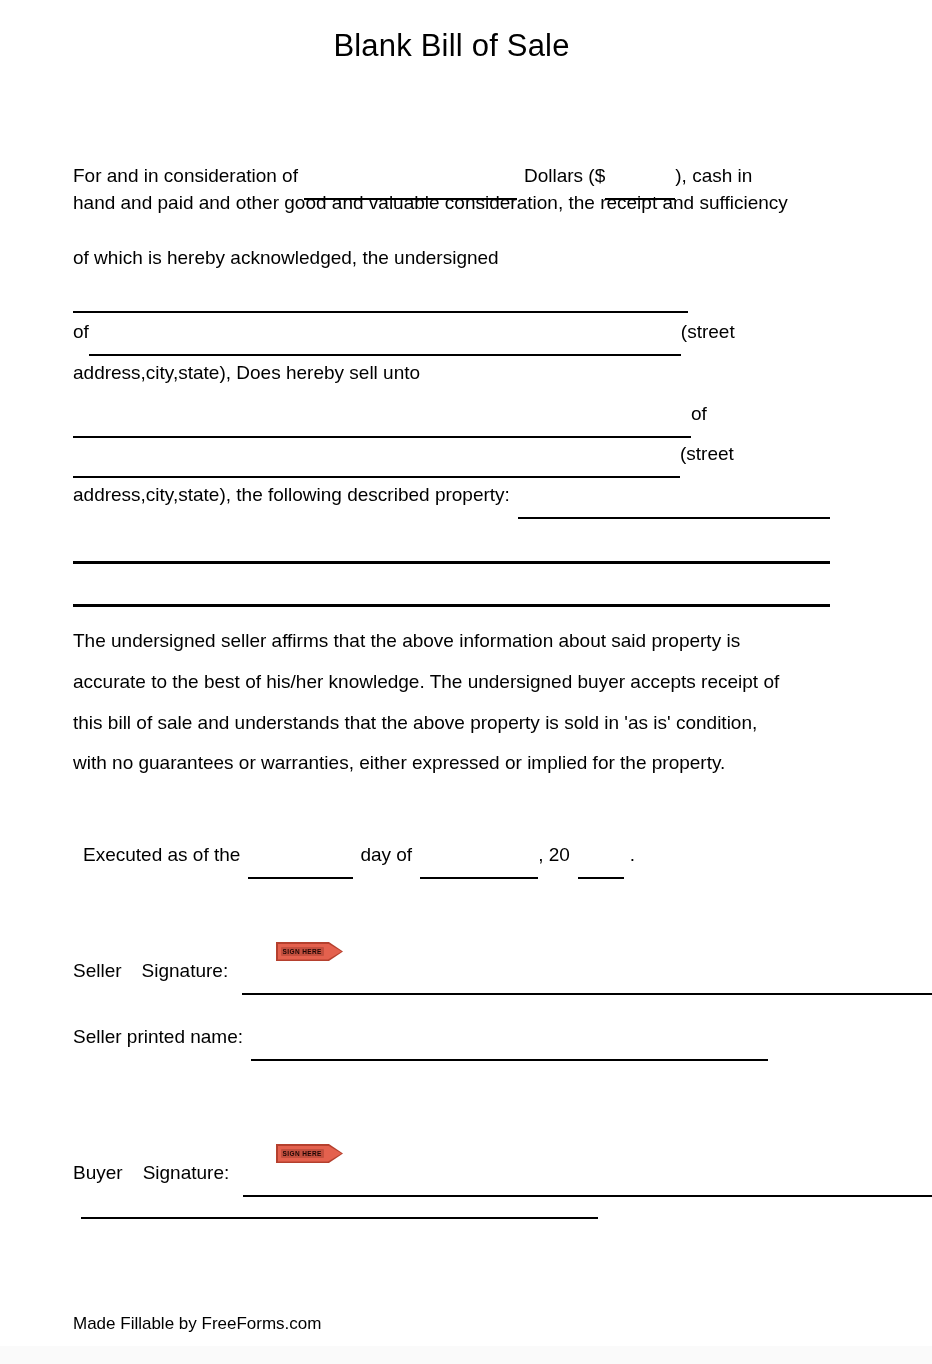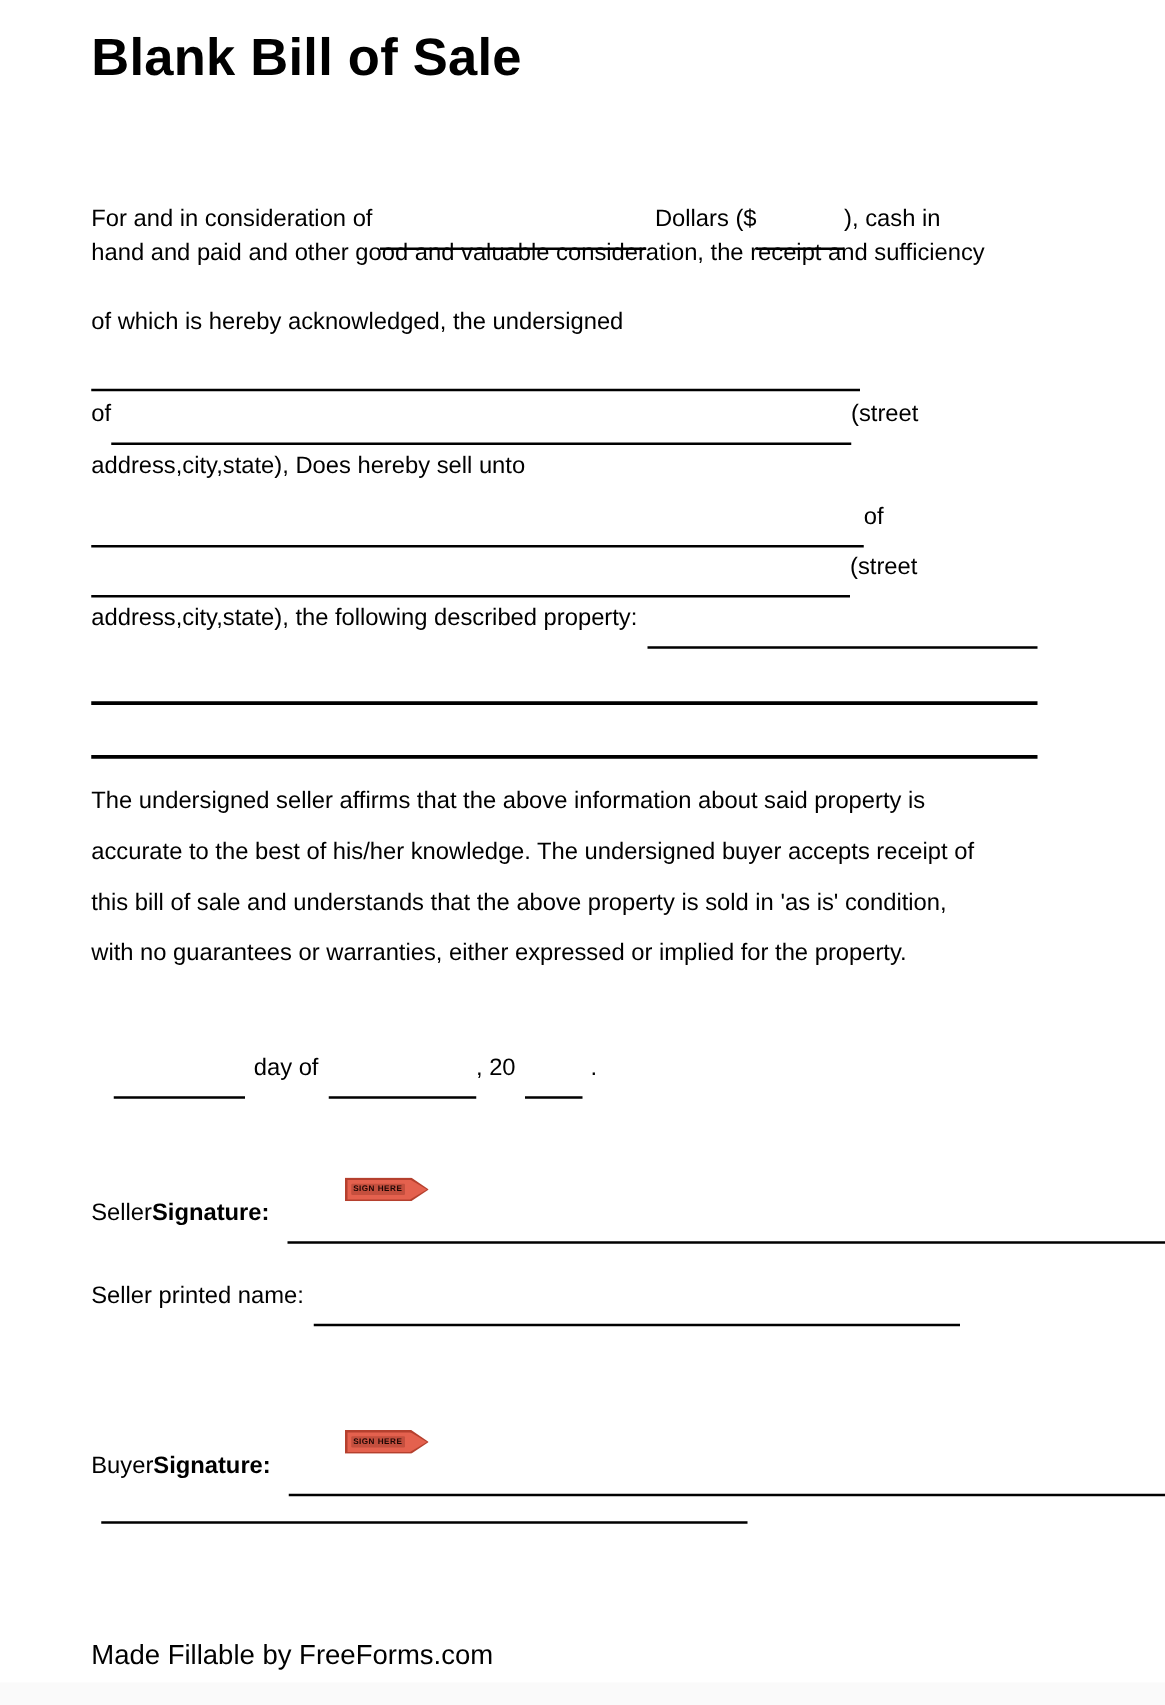--- a/index.html
+++ b/index.html
@@ -7,42 +7,43 @@
   .page {
     position:relative;
     width:932px; height:1364px;
     background:#ffffff;
     font-family:"Liberation Sans","DejaVu Sans",sans-serif;
     color:#000;
     overflow:hidden;
   }
   .doc-title {
     position:absolute; top:26px; left:73px; right:102px;
-    font-size:42px; font-weight:bold; line-height:40px;
+    text-align:center;
+    font-size:31px; font-weight:normal; line-height:40px;
     letter-spacing:0.2px;
   }
   .row {
     position:absolute; left:73px; right:102px;
     height:40px; line-height:40px;
     font-size:19px;
     display:flex; align-items:flex-end;
     white-space:nowrap;
   }
   .row > span { flex:0 0 auto; }
   .bl {
     display:inline-block;
     border-bottom:2px solid #000;
     height:20px;
     position:relative; top:4px;
     flex:0 0 auto;
   }
   .bl.grow { flex:1 1 auto; }
   .bl.thick { border-bottom-width:3px; }
   .ml6{margin-left:6px;} .ml8{margin-left:8px;} .ml10{margin-left:0;}
-  .ml14{margin-left:14px;} .ml20{font-weight:bold;} .mr7{margin-right:7px;}
+  .ml14{margin-left:14px;} .ml20{margin-left:20px;} .mr7{margin-right:7px;}
   .sig-row { position:relative; }
   .sign-tag {
     position:absolute;
     left:203px; top:-9px;
     width:67px; height:19px;
     background:#b5402e;
     clip-path:polygon(0 0, 79% 0, 100% 50%, 79% 100%, 0 100%);
     display:flex; align-items:center;
     line-height:normal;
     cursor:pointer;
@@ -58,21 +59,21 @@
     color:#1d0604;
     background:#c44f3e;
     padding:1px 2px;
     margin-left:3px;
     letter-spacing:0.4px;
     border-radius:1px;
     white-space:nowrap;
   }
   .doc-footer {
     position:absolute; top:1304px; left:73px; right:102px;
-    font-size:22px; line-height:40px;
+    font-size:17px; line-height:40px;
   }
   .bottom-strip {
     position:absolute; left:0; right:0; bottom:0; height:18px;
     background:#fafafa;
   }
 </style>
 </head>
 <body>
 
 <div class="page">
@@ -131,20 +132,21 @@
     <span>accurate to the best of his/her knowledge. The undersigned buyer accepts receipt of</span>
   </div>
   <div class="row" style="top:703px">
     <span>this bill of sale and understands that the above property is sold in 'as is' condition,</span>
   </div>
   <div class="row" style="top:743px">
     <span>with no guarantees or warranties, either expressed or implied for the property.</span>
   </div>
 
   <div class="row" style="top:835px; left:83px">
+    <span>Executed as of the</span>
     <span class="bl ml8 mr7" style="width:105px"></span>
     <span>day of</span>
     <span class="bl ml8" style="width:118px"></span>
     <span>, 20</span>
     <span class="bl ml8" style="width:46px"></span>
     <span class="ml6">.</span>
   </div>
 
   <div class="row sig-row" style="top:951px">
     <div class="sign-tag">

